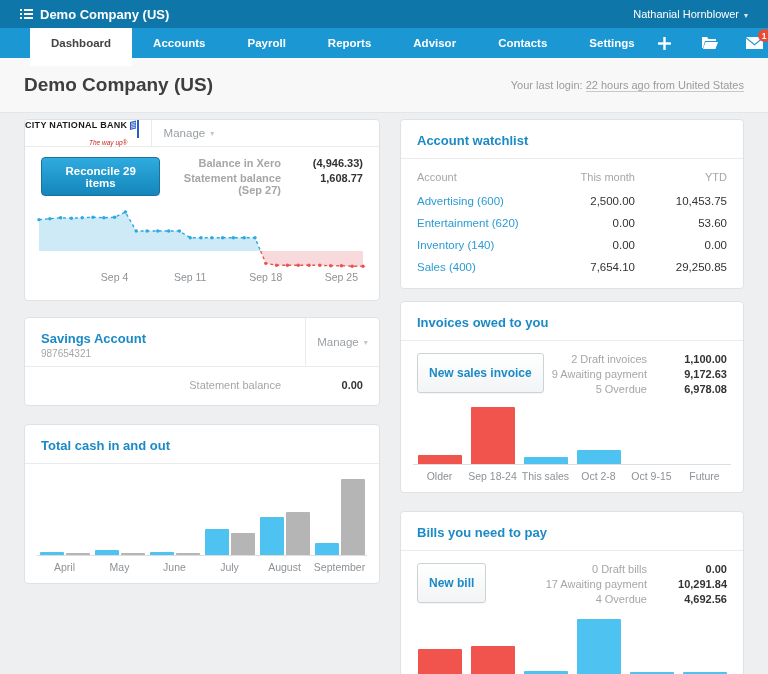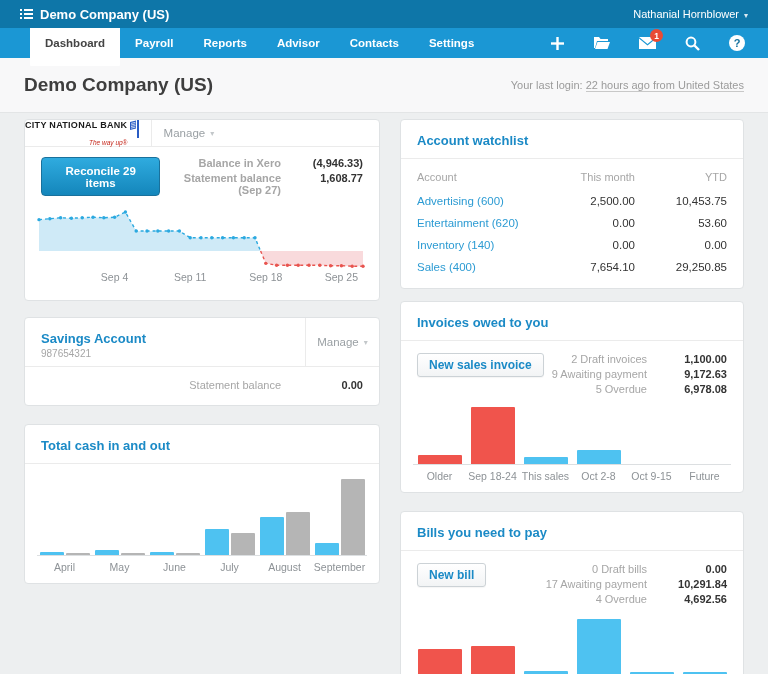--- a/index.html
+++ b/index.html
@@ -9,21 +9,21 @@
   
   .topbar { height:28px; background:#0e76a8; display:flex; align-items:center; padding:0 20px; color:#fff; }
   .org-block { display:flex; align-items:center; gap:7px; cursor:pointer; }
   .org-icon svg { display:block; }
   .org-name { font-size:13px; font-weight:bold; }
   .user-menu { margin-left:auto; font-size:11px; display:flex; align-items:flex-end; gap:5px; cursor:pointer; }
   .caret { font-size:8px; opacity:.85; }
 
   
   .navbar { height:30px; background:#1b97d4; display:flex; align-items:flex-start; padding-left:30px; position:relative; z-index:5; }
-  .tab { height:30px; line-height:30px; padding:0 15px; color:#fff; font-size:11.5px; font-weight:bold; text-decoration:none; display:block; }
+  .tab { height:30px; line-height:30px; padding:0 21px; color:#fff; font-size:11.5px; font-weight:bold; text-decoration:none; display:block; }
   .tab.active { background:#fff; color:#444; height:38px; border-radius:0 0 1px 1px; }
   .nav-icons { margin-left:auto; display:flex; align-items:center; height:30px; padding-right:22px; gap:27px; }
   .nav-ic { position:relative; width:18px; height:18px; display:flex; align-items:center; justify-content:center; cursor:pointer; }
   .nav-ic svg { display:block; }
   .badge { position:absolute; top:-5px; right:-7px; background:#e94b35; color:#fff; font-size:8.5px; font-weight:bold; width:13px; height:13px; border-radius:50%; display:flex; align-items:center; justify-content:center; }
 
   
   .page-header { height:55px; background:#f8f8f9; border-bottom:1px solid #e3e5e6; display:flex; align-items:center; justify-content:space-between; padding:0 24px; }
   .page-title { font-size:19px; font-weight:bold; color:#3e3e3e; }
   .last-login { font-size:11px; color:#9b9b9b; }
@@ -85,21 +85,21 @@
   .watch-table { padding:6px 16px 10px; font-size:11.5px; }
   .watch-row { display:flex; align-items:center; padding:5px 0; }
   .watch-row.header { color:#a6a6a6; font-size:11px; padding:6px 0 7px; }
   .wl-acct { flex:1; }
   .wl-month { width:100px; text-align:right; }
   .wl-ytd { width:92px; text-align:right; }
   .acct-link { color:#2c9bd3; text-decoration:none; cursor:pointer; }
 
   #card-invoices { margin-bottom:18px; }
   .owed-top { display:flex; padding:12px 16px 2px; }
-  .btn-secondary { background:linear-gradient(#ffffff,#f2f4f5); border:1px solid #ccd2d6; border-radius:3px; color:#1b8ac6; font-size:12px; font-weight:bold; padding:4px 11px; cursor:pointer; align-self:flex-start; font-family:inherit; box-shadow:0 1px 1px rgba(0,0,0,.04); }
+  .btn-secondary { background:linear-gradient(#ffffff,#f2f4f5); border:1px solid #ccd2d6; border-radius:3px; color:#1b8ac6; font-size:12px; font-weight:bold; padding:12px 11px; cursor:pointer; align-self:flex-start; font-family:inherit; box-shadow:0 1px 1px rgba(0,0,0,.04); }
   .stats { margin-left:auto; display:grid; grid-template-columns:auto 70px; column-gap:10px; row-gap:3px; font-size:11px; }
   .stats .lbl { color:#a6a6a6; text-align:right; }
   .stats .val { font-weight:bold; text-align:right; }
 </style>
 </head>
 <body>
 
 <header class="topbar">
   <div class="org-block">
     <span class="org-icon">
@@ -117,20 +117,21 @@
     <span class="org-name">Demo Company (US)</span>
   </div>
   <div class="user-menu">
     <span>Nathanial Hornblower</span>
     <span class="caret">▾</span>
   </div>
 </header>
 
 <nav class="navbar">
   <a class="tab active">Dashboard</a>
+  <a class="tab">Accounts</a>
   <a class="tab">Payroll</a>
   <a class="tab">Reports</a>
   <a class="tab">Advisor</a>
   <a class="tab">Contacts</a>
   <a class="tab">Settings</a>
   <div class="nav-icons">
     <span class="nav-ic">
       <svg width="15" height="15" viewBox="0 0 15 15">
           <g stroke="#fff" stroke-width="2.4">
             <line x1="7.5" y1="1" x2="7.5" y2="14"></line>

